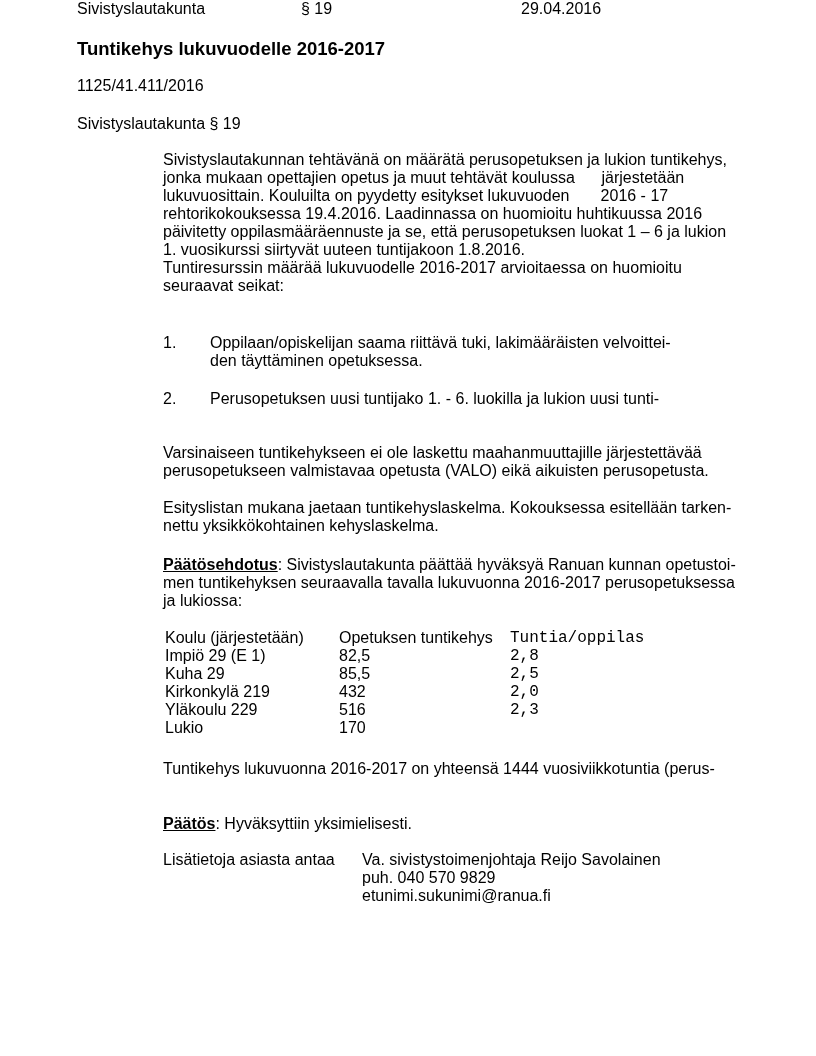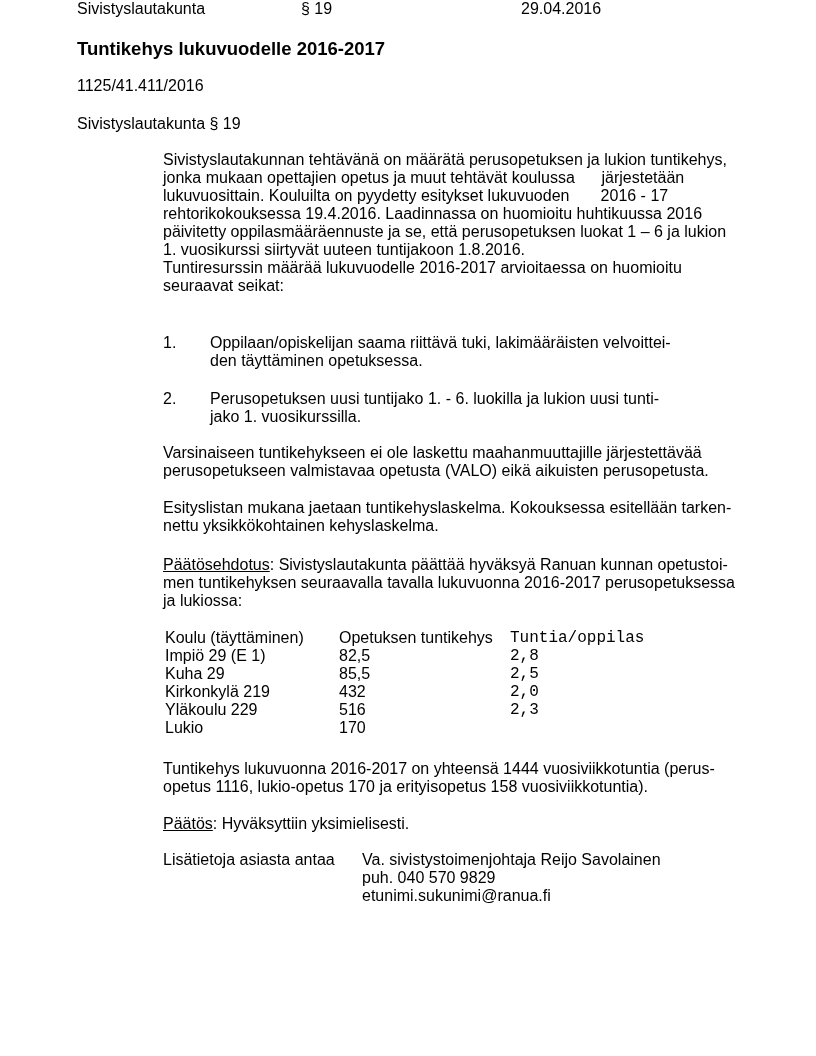--- a/index.html
+++ b/index.html
@@ -10,21 +10,21 @@
     }
     .abs { position: absolute; white-space: nowrap; }
     .hdr { top: 0px; font-size: 16px; }
     .title { left: 77px; top: 38px; font-size: 18.5px; font-weight: bold; line-height: 22px; }
     .dnr { left: 77px; top: 77px; }
     .sect { left: 77px; top: 115px; }
     .block { left: 163px; }
     .line { display: block; height: 18px; white-space: pre; }
     .li-num { position: absolute; left: 163px; }
     .li-text { position: absolute; left: 210px; }
-    .bold-u { font-weight: normal; text-decoration: underline; text-align: right; }
+    .bold-u { font-weight: bold; text-decoration: underline; text-align: right; }
     table.frame { position: absolute; left: 163px; top: 629px; border-collapse: collapse; }
     table.frame td { padding: 0; height: 18px; vertical-align: top; font-size: 16px; line-height: 18px; white-space: nowrap; }
     td.c1 { width: 174px; padding-left: 2px !important; }
     td.c2 { width: 171px; }
     td.c3 { width: 150px; font-family: Liberation Mono, monospace; }
     .contact-label { left: 163px; top: 851px; }
     .contact-block { left: 362px; top: 851px; }
   </style>
 </head>
 <body>
@@ -50,21 +50,20 @@
 
 <div>
   <div class="abs li-num" style="top:334px;">1.</div>
   <div class="abs li-text" style="top:334px;">
     <span class="line">Oppilaan/opiskelijan saama riittävä tuki, lakimääräisten velvoittei-</span>
     <span class="line">den täyttäminen opetuksessa.</span>
   </div>
   <div class="abs li-num" style="top:390px;">2.</div>
   <div class="abs li-text" style="top:390px;">
     <span class="line">Perusopetuksen uusi tuntijako 1. - 6. luokilla ja lukion uusi tunti-</span>
-    <span class="line">jako 1. vuosikurssilla.</span>
   </div>
 </div>
 
 <div class="abs block" style="top:444px;">
   <span class="line">Varsinaiseen tuntikehykseen ei ole laskettu maahanmuuttajille järjestettävää</span>
   <span class="line">perusopetukseen valmistavaa opetusta (VALO) eikä aikuisten perusopetusta.</span>
 </div>
 
 <div class="abs block" style="top:499px;">
   <span class="line">Esityslistan mukana jaetaan tuntikehyslaskelma. Kokouksessa esitellään tarken-</span>
@@ -73,21 +72,21 @@
 
 <div class="abs block" style="top:556px;">
   <span class="line"><span class="bold-u">Päätösehdotus</span><span>: Sivistyslautakunta päättää hyväksyä Ranuan kunnan opetustoi-</span></span>
   <span class="line">men tuntikehyksen seuraavalla tavalla lukuvuonna 2016-2017 perusopetuksessa</span>
   <span class="line">ja lukiossa:</span>
 </div>
 
 <table class="frame">
   <tbody>
       <tr>
-    <td class="c1">Koulu (täyttäminen)</td>
+    <td class="c1">Koulu (järjestetään)</td>
     <td class="c2">Opetuksen tuntikehys</td>
     <td class="c3">Tuntia/oppilas</td>
   </tr>
   <tr>
     <td class="c1">Impiö 29 (E 1)</td>
     <td class="c2">82,5</td>
     <td class="c3">2,8</td>
   </tr>
   <tr>
     <td class="c1">Kuha 29</td>
@@ -107,21 +106,20 @@
   <tr>
     <td class="c1">Lukio</td>
     <td class="c2">170</td>
     <td class="c3"></td>
   </tr>
 </tbody>
   </table>
 
 <div class="abs block" style="top:760px;">
   <span class="line">Tuntikehys lukuvuonna 2016-2017 on yhteensä 1444 vuosiviikkotuntia (perus-</span>
-  <span class="line">opetus 1116, lukio-opetus 170 ja erityisopetus 158 vuosiviikkotuntia).</span>
 </div>
 
 <div class="abs block" style="top:815px;">
   <span class="line"><span class="bold-u">Päätös</span><span>: Hyväksyttiin yksimielisesti.</span></span>
 </div>
 
 <div class="abs contact-label">Lisätietoja asiasta antaa</div>
 <div class="abs contact-block">
   <span class="line">Va. sivistystoimenjohtaja Reijo Savolainen</span>
   <span class="line">puh. 040 570 9829</span>

